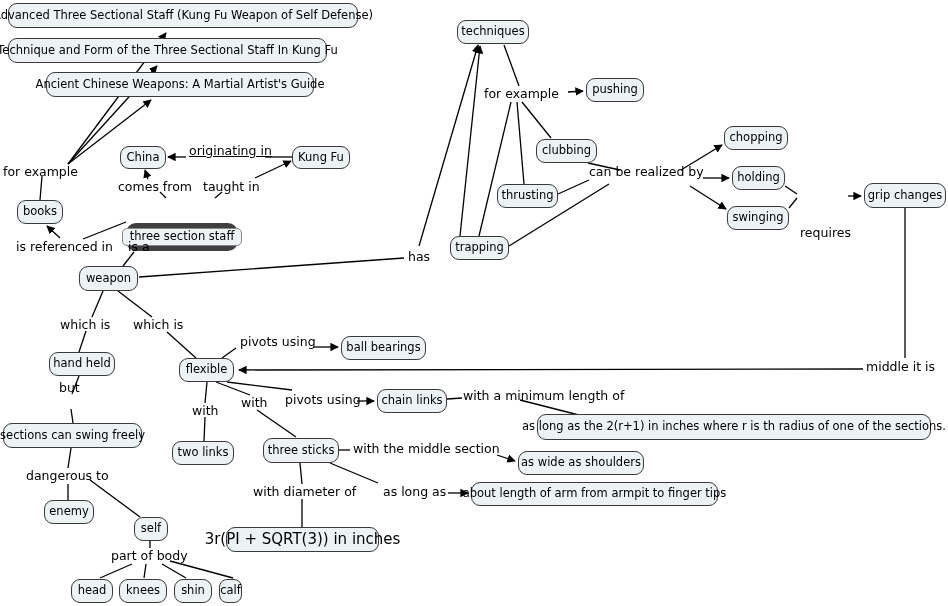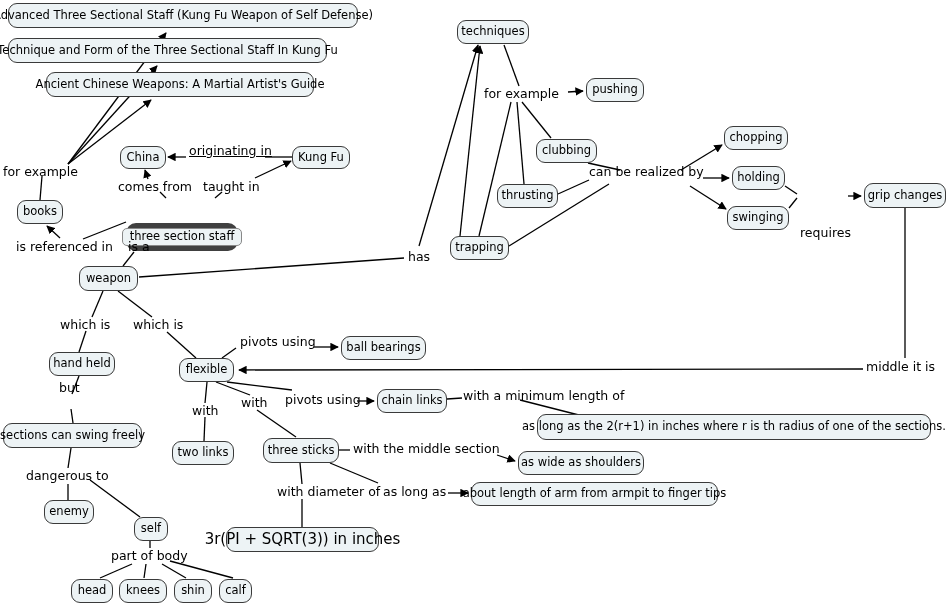--- a/index.html
+++ b/index.html
@@ -166,21 +166,21 @@
       <div class="node" style="left: 172px; top: 441px; width: 62px; height: 24px; font-size: 11.5px;">two links</div>
       <div class="node" style="left: 263px; top: 438px; width: 76px; height: 25px; font-size: 11.5px;">three sticks</div>
       <div class="node" style="left: 518px; top: 451px; width: 126px; height: 24px; font-size: 11.5px;">as wide as shoulders</div>
       <div class="node" style="left: 44px; top: 500px; width: 50px; height: 24px; font-size: 11.5px;">enemy</div>
       <div class="node" style="left: 471px; top: 482px; width: 247px; height: 24px; font-size: 11.5px;">about length of arm from armpit to finger tips</div>
       <div class="node" style="left: 134px; top: 517px; width: 34px; height: 24px; font-size: 11.5px;">self</div>
       <div class="node" style="left: 226px; top: 527px; width: 153px; height: 25px; font-size: 15px;">3r(PI + SQRT(3)) in inches</div>
       <div class="node" style="left: 71px; top: 579px; width: 42px; height: 24px; font-size: 11.5px;">head</div>
       <div class="node" style="left: 119px; top: 579px; width: 48px; height: 24px; font-size: 11.5px;">knees</div>
       <div class="node" style="left: 174px; top: 579px; width: 38px; height: 24px; font-size: 11.5px;">shin</div>
-      <div class="node" style="left: 219px; top: 579px; width: 33px; height: 24px; font-size: 11.5px;">calf</div>
+      <div class="node" style="left: 219px; top: 579px; width: 23px; height: 24px; font-size: 11.5px; border-radius: 8px;">calf</div>
     </div>
   <div id="label-layer">
       <div class="link" style="left: 3px; top: 166px; font-size: 12.5px;">for example</div>
       <div class="link" style="left: 189px; top: 145px; font-size: 12.5px; text-decoration: underline;">originating in</div>
       <div class="link" style="left: 118px; top: 181px; font-size: 12.5px;">comes from</div>
       <div class="link" style="left: 203px; top: 181px; font-size: 12.5px;">taught in</div>
       <div class="link" style="left: 484px; top: 88px; font-size: 12.5px;">for example</div>
       <div class="link" style="left: 589px; top: 166px; font-size: 12.5px;">can be realized by</div>
       <div class="link" style="left: 800px; top: 191px; font-size: 12.5px; margin-top: 36px;">requires</div>
       <div class="link" style="left: 16px; top: 241px; font-size: 12.5px;">is referenced in</div>
@@ -190,18 +190,18 @@
       <div class="link" style="left: 133px; top: 319px; font-size: 12.5px;">which is</div>
       <div class="link" style="left: 240px; top: 336px; font-size: 12.5px;">pivots using</div>
       <div class="link" style="left: 866px; top: 361px; font-size: 12.5px;">middle it is</div>
       <div class="link" style="left: 59px; top: 382px; font-size: 12.5px;">but</div>
       <div class="link" style="left: 192px; top: 405px; font-size: 12.5px;">with</div>
       <div class="link" style="left: 241px; top: 397px; font-size: 12.5px;">with</div>
       <div class="link" style="left: 285px; top: 394px; font-size: 12.5px;">pivots using</div>
       <div class="link" style="left: 463px; top: 390px; font-size: 12.5px;">with a minimum length of</div>
       <div class="link" style="left: 353px; top: 443px; font-size: 12.5px;">with the middle section</div>
       <div class="link" style="left: 26px; top: 470px; font-size: 12.5px;">dangerous to</div>
-      <div class="link" style="left: 253px; top: 486px; font-size: 12.5px; margin-left: 24px;">with diameter of</div>
+      <div class="link" style="left: 253px; top: 486px; font-size: 12.5px;">with diameter of</div>
       <div class="link" style="left: 383px; top: 486px; font-size: 12.5px;">as long as</div>
       <div class="link" style="left: 111px; top: 550px; font-size: 12.5px;">part of body</div>
     </div>
 
 </div>
 
 </body></html>

